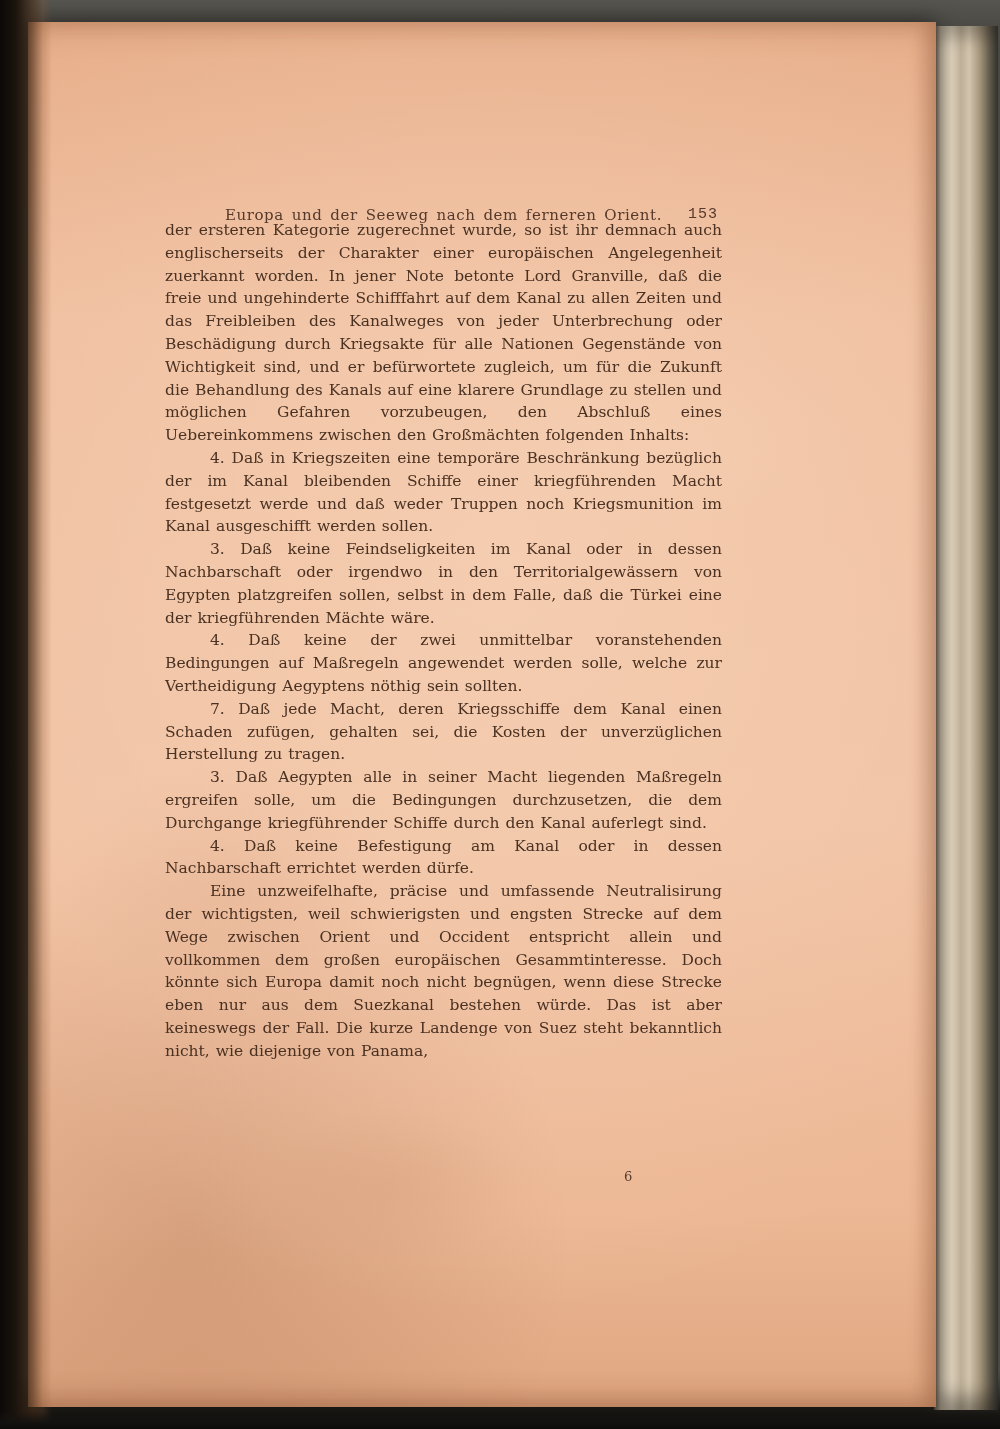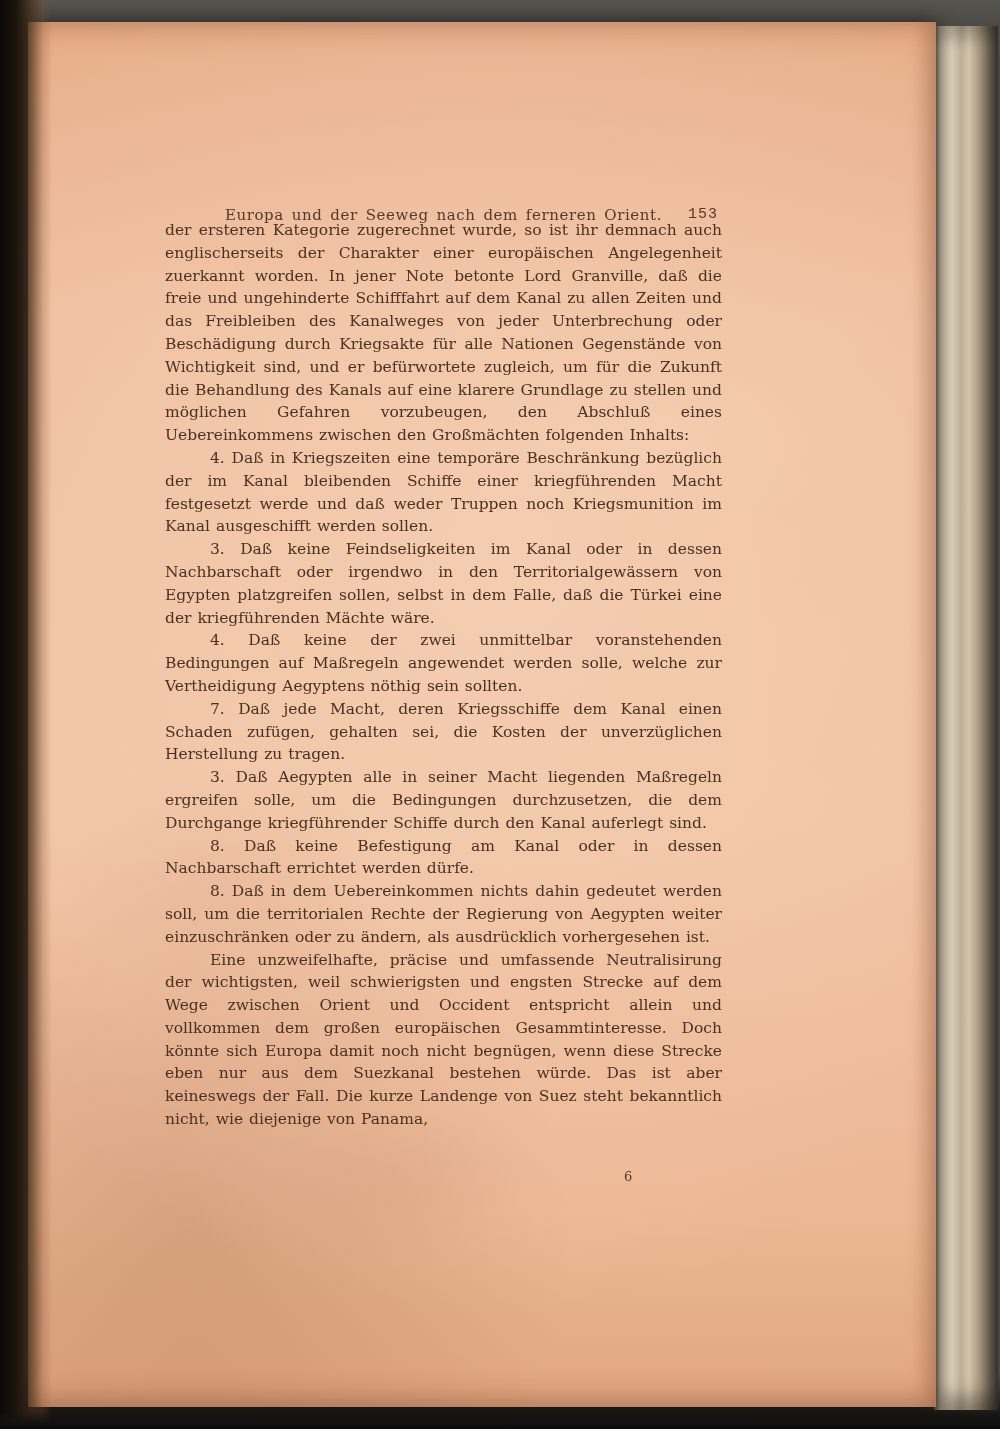--- a/index.html
+++ b/index.html
@@ -95,22 +95,21 @@
       <span class="head-page">153</span>
     </div>
 
     <div class="text-block">
       <p class="noindent">der ersteren Kategorie zugerechnet wurde, so ist ihr demnach auch englischerseits der Charakter einer europäischen Angelegenheit zuerkannt worden. In jener Note betonte Lord Granville, daß die freie und ungehinderte Schifffahrt auf dem Kanal zu allen Zeiten und das Freibleiben des Kanalweges von jeder Unterbrechung oder Beschädigung durch Kriegsakte für alle Nationen Gegenstände von Wichtigkeit sind, und er befürwortete zugleich, um für die Zukunft die Behandlung des Kanals auf eine klarere Grundlage zu stellen und möglichen Gefahren vorzubeugen, den Abschluß eines Uebereinkommens zwischen den Großmächten folgenden Inhalts:</p>
       <p>4. Daß in Kriegszeiten eine temporäre Beschränkung bezüglich der im Kanal bleibenden Schiffe einer kriegführenden Macht festgesetzt werde und daß weder Truppen noch Kriegsmunition im Kanal ausgeschifft werden sollen.</p>
       <p>3. Daß keine Feindseligkeiten im Kanal oder in dessen Nachbarschaft oder irgendwo in den Territorialgewässern von Egypten platzgreifen sollen, selbst in dem Falle, daß die Türkei eine der kriegführenden Mächte wäre.</p>
       <p>4. Daß keine der zwei unmittelbar voranstehenden Bedingungen auf Maßregeln angewendet werden solle, welche zur Vertheidigung Aegyptens nöthig sein sollten.</p>
       <p>7. Daß jede Macht, deren Kriegsschiffe dem Kanal einen Schaden zufügen, gehalten sei, die Kosten der unverzüglichen Herstellung zu tragen.</p>
       <p>3. Daß Aegypten alle in seiner Macht liegenden Maßregeln ergreifen solle, um die Bedingungen durchzusetzen, die dem Durchgange kriegführender Schiffe durch den Kanal auferlegt sind.</p>
-      <p>8. Daß keine Befestigung am Kanal oder in dessen Nachbarschaft errichtet werden dürfe.</p>
-      <p>8. Daß in dem Uebereinkommen nichts dahin gedeutet werden soll, um die territorialen Rechte der Regierung von Aegypten weiter einzuschränken oder zu ändern, als ausdrücklich vorhergesehen ist.</p>
+      <p>4. Daß keine Befestigung am Kanal oder in dessen Nachbarschaft errichtet werden dürfe.</p>
       <p>Eine unzweifelhafte, präcise und umfassende Neutralisirung der wichtigsten, weil schwierigsten und engsten Strecke auf dem Wege zwischen Orient und Occident entspricht allein und vollkommen dem großen europäischen Gesammtinteresse. Doch könnte sich Europa damit noch nicht begnügen, wenn diese Strecke eben nur aus dem Suezkanal bestehen würde. Das ist aber keineswegs der Fall. Die kurze Landenge von Suez steht bekanntlich nicht, wie diejenige von Panama,</p>
     </div>
 
     <div class="signature">6</div>
   </div>
 
   <div class="binding"></div>
   <div class="bottom-band"></div>
 
 </div>

